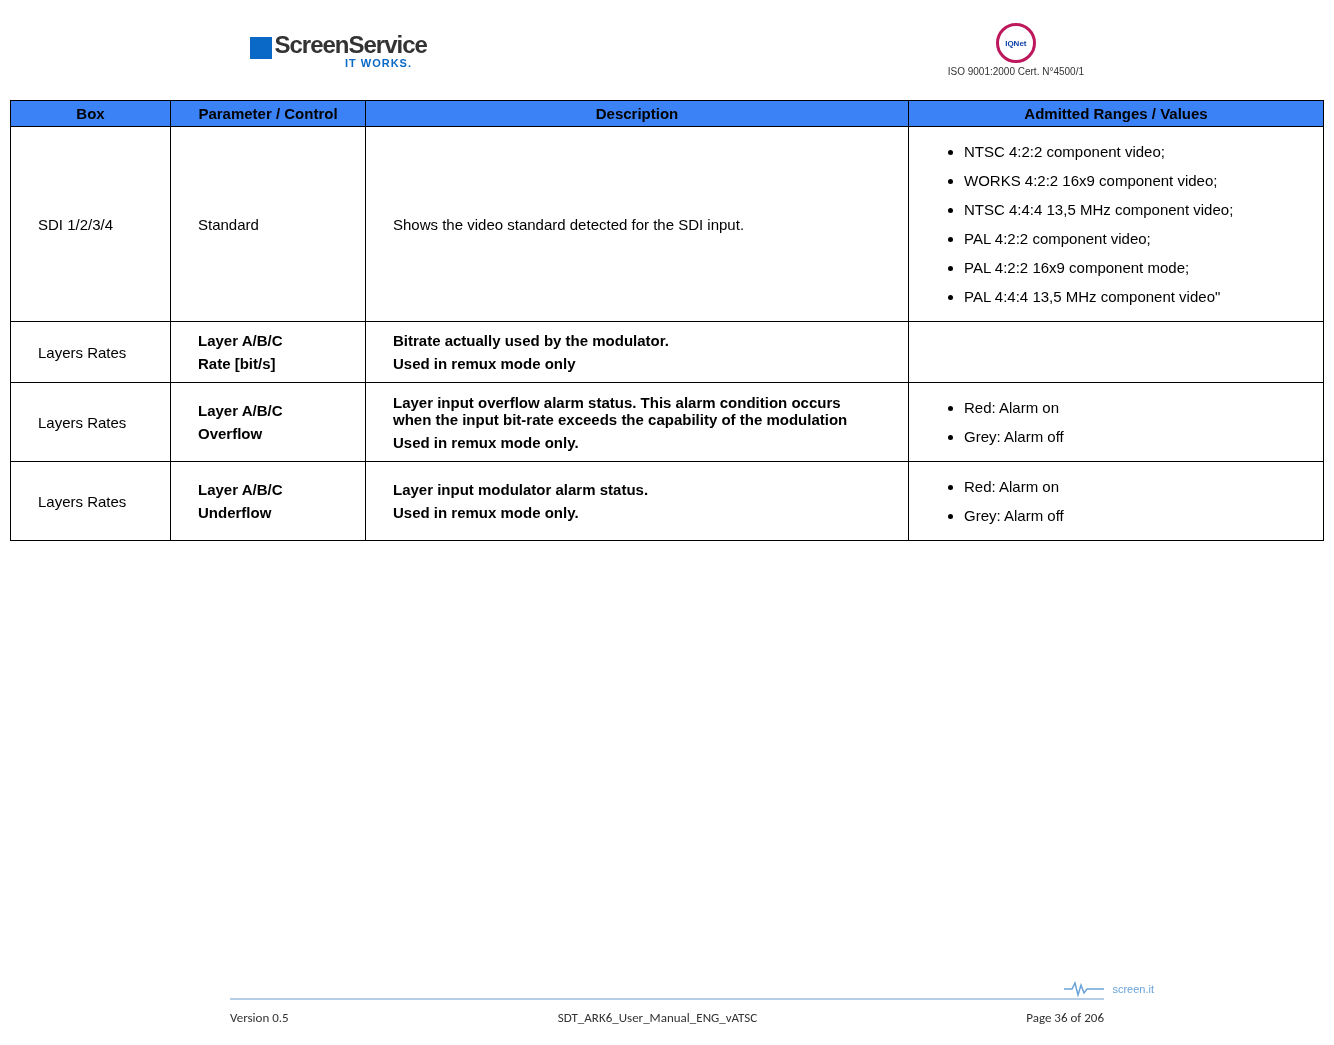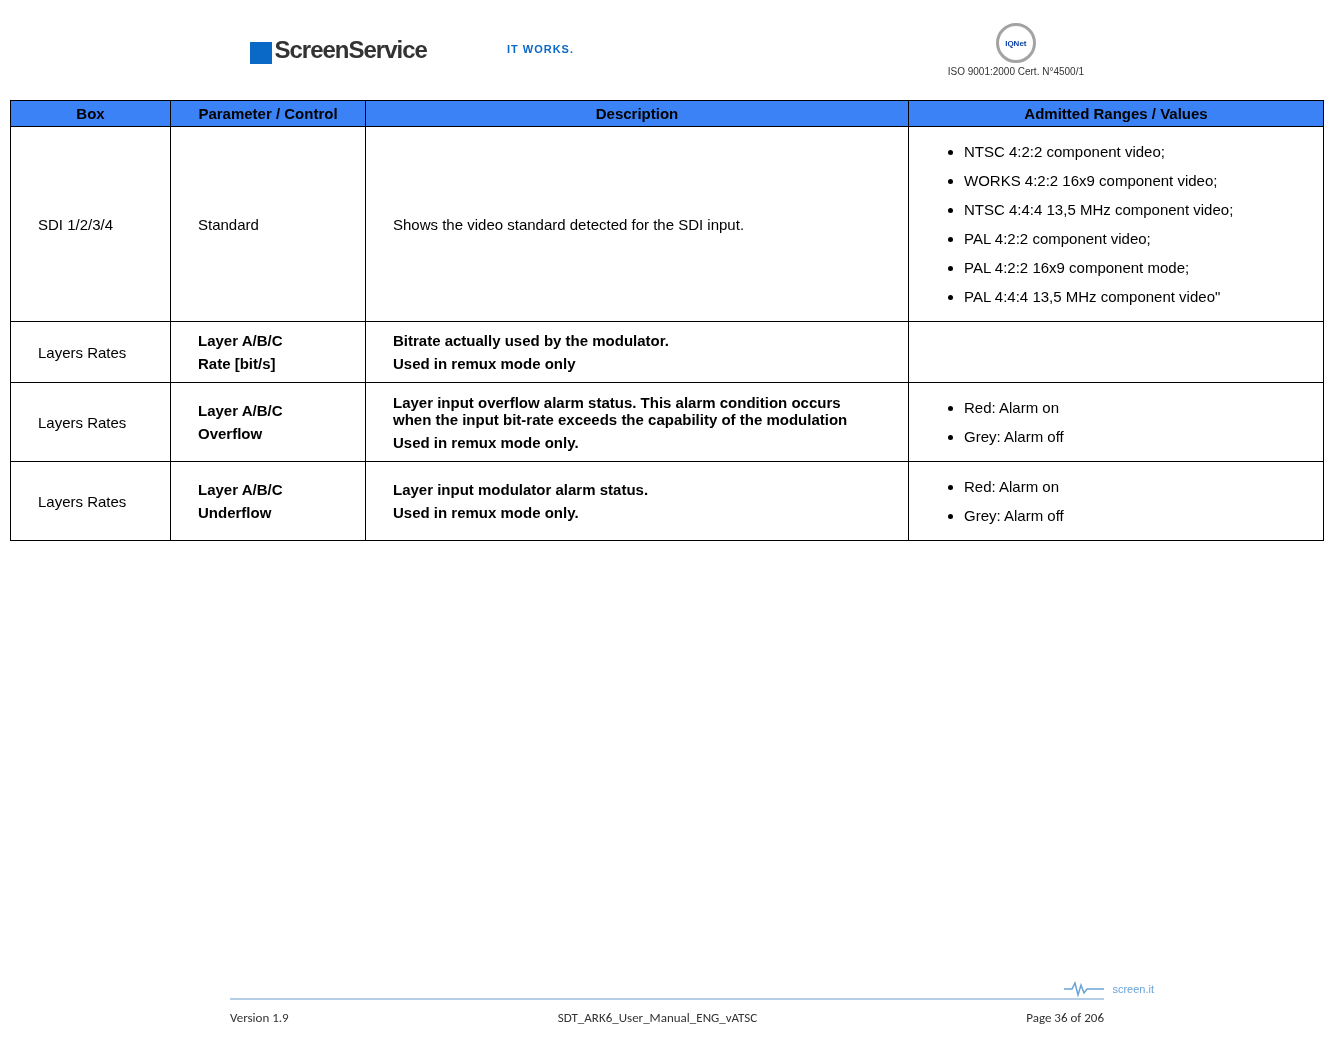--- a/index.html
+++ b/index.html
@@ -17,21 +17,21 @@
   }
   .header {
     display: flex;
     justify-content: space-between;
     align-items: center;
     padding: 0 240px 10px 240px;
     height: 90px;
   }
   .logo-left {
     display: flex;
-    flex-direction: row;
+    flex-direction: column;
     align-items: center;
   }
   .logo-text {
     font-family: Arial, sans-serif;
     font-size: 24px;
     font-weight: bold;
     color: #333;
     letter-spacing: -1px;
   }
   .logo-sq {
@@ -52,21 +52,21 @@
   .logo-right {
     display: flex;
     flex-direction: column;
     align-items: center;
     font-size: 10px;
     color: #333;
   }
   .iso-badge {
     width: 40px; height: 40px;
     border-radius: 50%;
-    border: 3px solid #a3a3a3;
+    border: 3px solid #be185d;
     position: relative;
     margin-bottom: 3px;
     display:flex; align-items:center; justify-content:center;
     font-size:8px; color:#0a3fa8; font-weight:bold;
   }
   table.main {
     width: 100%;
     border-collapse: collapse;
     table-layout: fixed;
   }
@@ -248,17 +248,17 @@
 <div class="screenit">
   <svg width="40" height="16" viewBox="0 0 40 16" fill="none">
     <path d="M0 8 L8 8 L11 2 L14 14 L17 4 L20 12 L23 8 L40 8" stroke-width="1.5"></path>
   </svg>
   <span>screen.it</span>
 </div>
 
 <div class="footer">
   <div class="footer-line"></div>
   <div class="footer-row">
-    <span>Version 1.9</span>
+    <span>Version 0.5</span>
     <span>SDT_ARK6_User_Manual_ENG_vATSC</span>
     <span>Page 36 of 206</span>
   </div>
 </div>
 
 </body></html>

